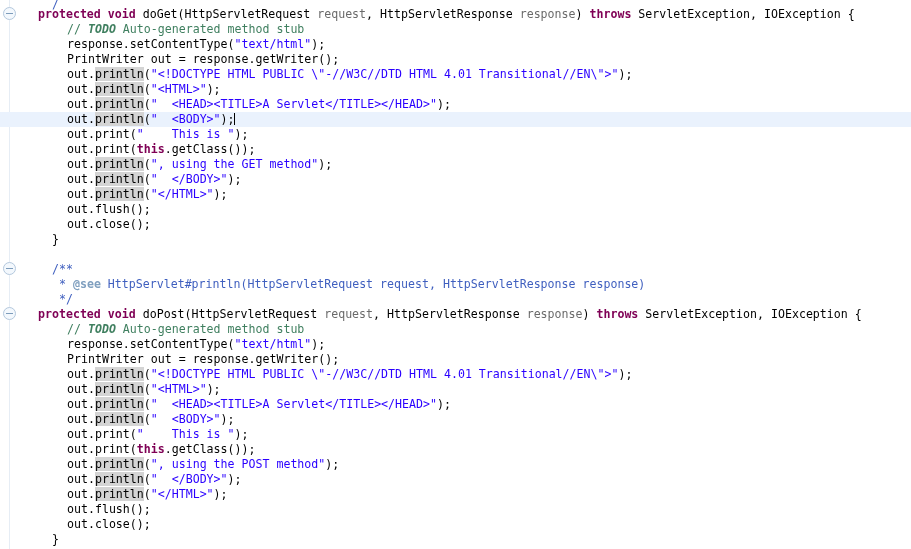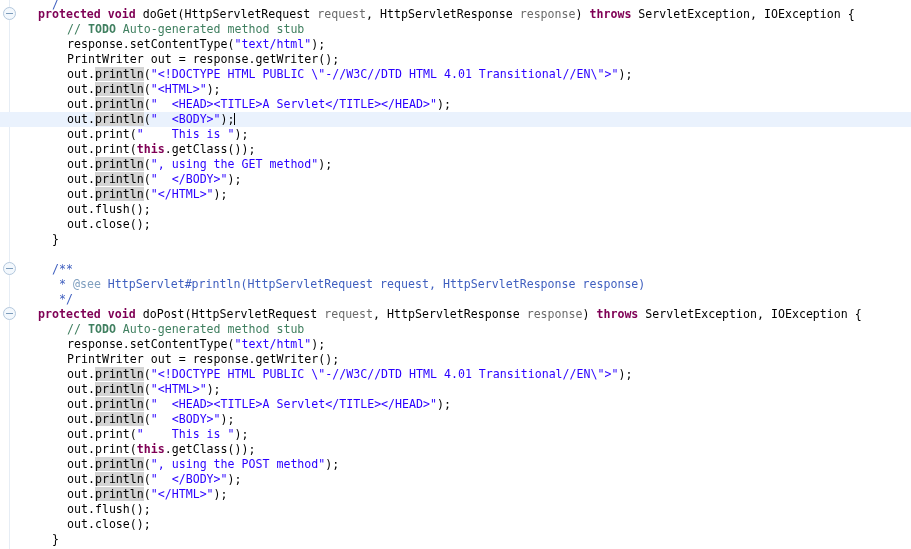--- a/index.html
+++ b/index.html
@@ -84,23 +84,23 @@
   .line.current {
     background: #eaf2fd;
   }
 
   
   .kw        { color: #7f0055; font-weight: bold; }
   .type      { color: #000000; }
   .param     { color: #6a6a6a; }
   .str       { color: #2a00ff; }
   .cmt       { color: #3f7f5f; }
-  .cmt-todo  { color: #3f7f5f; font-weight: bold; }
+  .cmt-todo  { color: #3f7f5f; font-weight: bold; font-style: italic; }
   .jdoc      { color: #3f5fbf; }
-  .jdoc-tag  { color: #7f9fbf; font-weight: normal; }
+  .jdoc-tag  { color: #7f9fbf; font-weight: bold; }
   .plain     { color: #000000; }
   .occ       { background: #d4d4d4; }
 
   
   .caret {
     display: inline-block;
     width: 0;
     border-left: 1px solid #000000;
     height: 12px;
     vertical-align: -2px;

